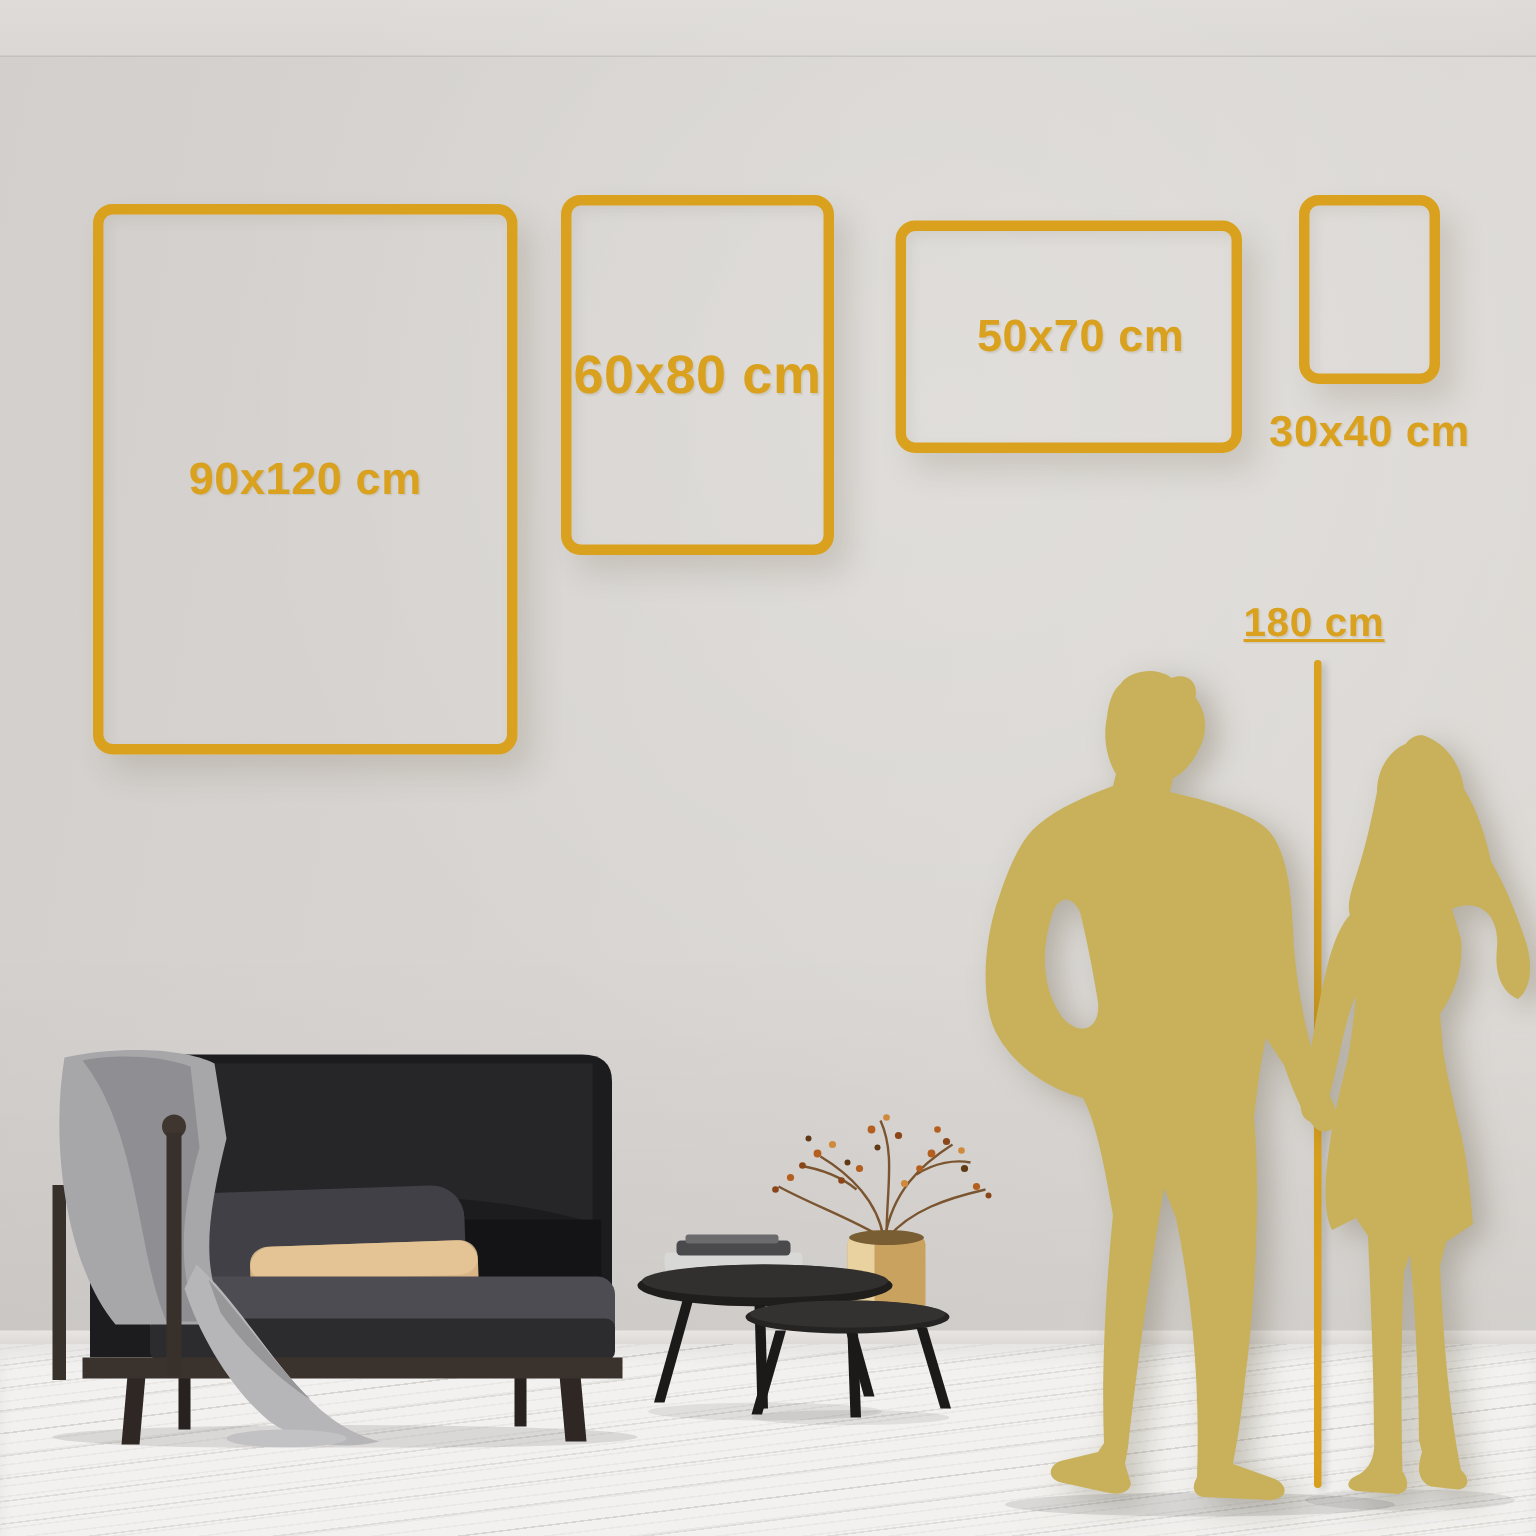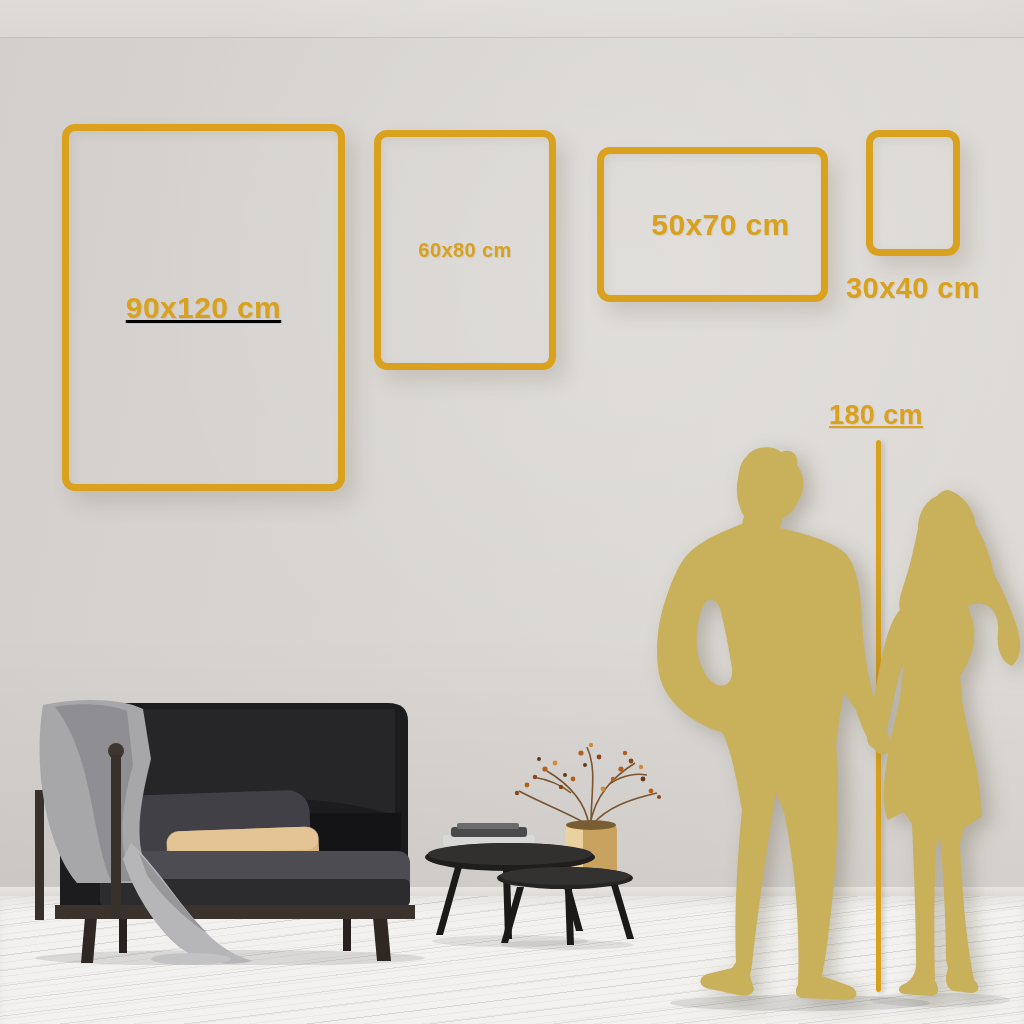--- a/index.html
+++ b/index.html
@@ -21,27 +21,27 @@
     background:#f2f1ef;overflow:hidden;box-shadow:inset 0 8px 10px rgba(0,0,0,.05);}
   .floor::before{content:"";position:absolute;left:-120px;top:-80px;right:-120px;bottom:-80px;
     background:
       repeating-linear-gradient(0deg, rgba(120,114,108,.16) 0 1px, rgba(0,0,0,0) 1px 15px),
       repeating-linear-gradient(0deg, rgba(120,114,108,.07) 0 1px, rgba(0,0,0,0) 1px 7px);
     transform:rotate(-7deg);}
   
   .frame{position:absolute;border:7px solid #d9a11d;border-radius:13px;
     box-shadow:10px 12px 20px rgba(115,105,82,.20), inset 3px 4px 8px rgba(115,105,82,.10);
     display:flex;align-items:center;justify-content:center;}
-  .frame-90 {left:62px; top:124px; width:269px; height:353px;text-decoration:underline;}
+  .frame-90 {left:62px; top:136px; width:269px; height:353px;}
   .frame-60 {left:374px;top:130px; width:168px; height:226px;}
   .frame-50 {left:597px;top:147px; width:201px; height:141px;padding-left:16px;}
   .frame-30 {left:866px;top:130px; width:80px;  height:112px;}
   .size-label{font-weight:800;color:#d9a11d;letter-spacing:.4px;white-space:nowrap;
     text-shadow:1px 1px 1px rgba(120,100,40,.15);}
-  .fs30{font-size:30px;} .fs28{font-size:20px;} .fs29{font-size:29px;} .fs27{font-size:27px;text-decoration:underline;}
+  .fs30{font-size:30px;} .fs28{font-size:36px;} .fs29{font-size:29px;} .fs27{font-size:27px;text-decoration:underline;}
   .label-below{position:absolute;left:828px;top:272px;width:170px;text-align:center;}
   
   .height-label{position:absolute;left:806px;top:400px;width:140px;text-align:center;}
   .height-line{position:absolute;left:876px;top:440px;width:5px;height:552px;
     background:#d9a11d;border-radius:3px;box-shadow:3px 2px 5px rgba(0,0,0,.15);}
   
   .sofa-svg{position:absolute;left:15px;top:695px;}
   .tables-svg{position:absolute;left:415px;top:735px;}
   .couple-svg{position:absolute;left:650px;top:440px;
     filter:drop-shadow(9px 6px 10px rgba(80,70,40,.28));}

